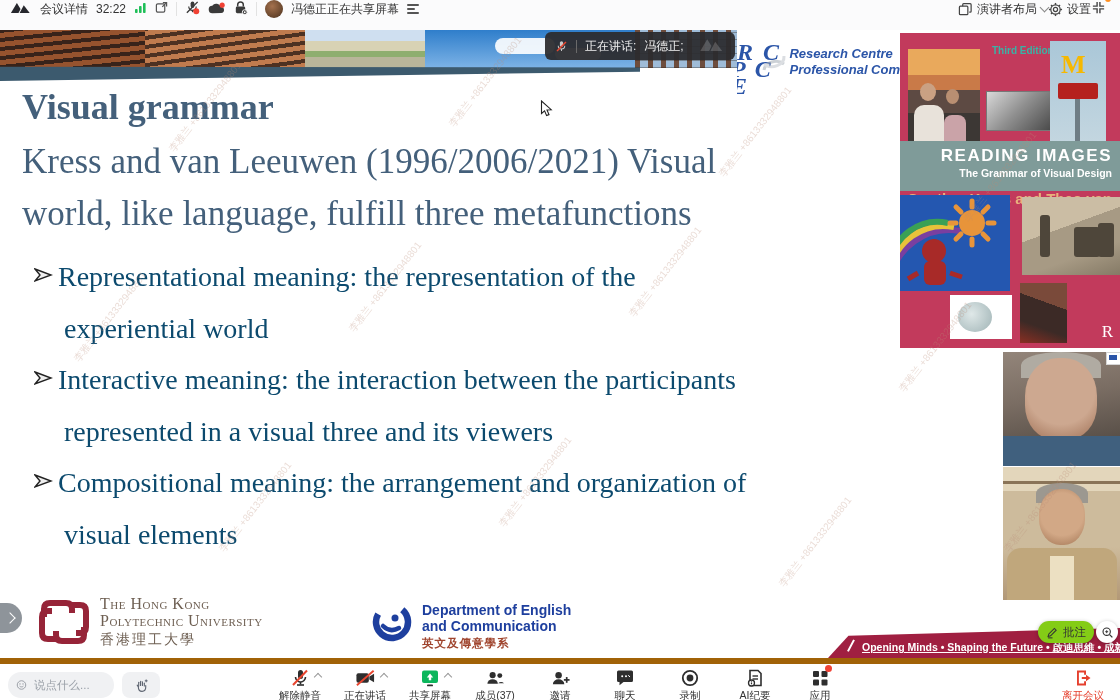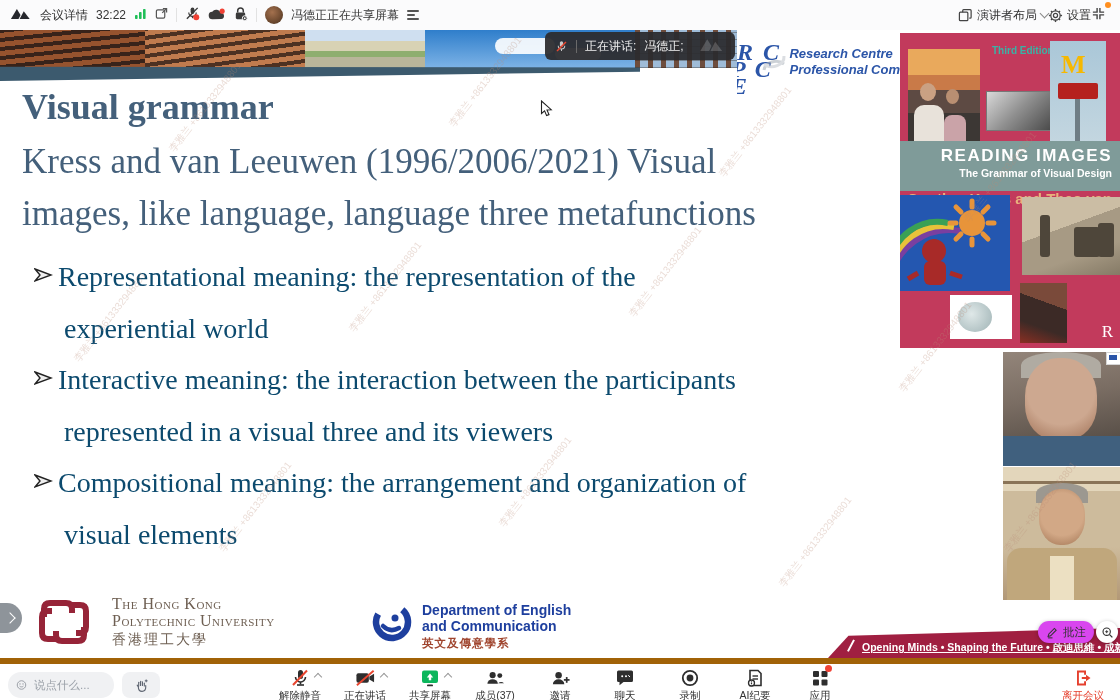--- a/index.html
+++ b/index.html
@@ -1,20 +1,20 @@
 <!DOCTYPE html>
 <html><head>
 <meta charset="utf-8">
 <style>
   html,body{margin:0;padding:0;background:#e9e9e9;}
   .app{position:relative;width:1120px;height:700px;background:#fff;overflow:hidden;
        font-family:"Liberation Sans","DejaVu Sans",sans-serif;}
   
   .topbar{position:absolute;top:0;left:0;width:1120px;height:30px;background:#fbfbfc;
-          border-bottom:1px solid #ececec;display:flex;align-items:center;font-size:12px;color:#333;}
+          border-bottom:1px solid #ececec;display:flex;align-items:flex-start;font-size:12px;color:#333;}
   .tb-left{display:flex;align-items:center;gap:8px;padding-left:10px;}
   .tb-right{margin-left:auto;display:flex;align-items:center;gap:0;padding-right:14px;}
   .tb-div{width:1px;height:14px;background:#e2e2e2;}
   .tb-item{display:flex;align-items:center;gap:4px;cursor:default;}
   .chev-down{width:6px;height:6px;border-right:1.3px solid #888;border-bottom:1.3px solid #888;
              transform:rotate(45deg);margin-top:-3px;}
   .shrink-wrap{position:relative;}
   .orange-dot{position:absolute;top:-4px;right:-5px;width:6px;height:6px;border-radius:50%;background:#ff8f1f;}
   .avatar{width:18px;height:18px;border-radius:50%;
           background:radial-gradient(circle at 40% 35%,#a4714e 0%,#6e4a30 60%,#46301f 100%);}
@@ -104,41 +104,41 @@
   .p2 .ceil{position:absolute;left:0;top:14px;width:117px;height:3px;background:#8a7458;}
   .p2 .head{position:absolute;left:36px;top:22px;width:46px;height:56px;border-radius:46%;
             background:radial-gradient(circle at 50% 45%,#d2a886 0 55%,#b08463 85%);}
   .p2 .hair{position:absolute;left:33px;top:16px;width:52px;height:20px;border-radius:50% 50% 0 0;background:#9c9890;}
   .p2 .jacket{position:absolute;left:4px;bottom:0;width:110px;height:52px;border-radius:14px 14px 0 0;background:#c0a77c;}
   .p2 .shirt{position:absolute;left:47px;bottom:0;width:24px;height:44px;background:#ece0c2;}
   .chip{position:absolute;left:1106px;top:322px;width:14px;height:11px;background:#fff;border:1px solid #d5d5d5;}
   .chip i{position:absolute;left:2px;top:2px;width:8px;height:5px;background:#2b55a8;display:block;}
 
   
-  .polyu{position:absolute;left:36px;top:565px;display:flex;align-items:center;gap:20px;}
+  .polyu{position:absolute;left:36px;top:565px;display:flex;align-items:center;gap:8px;}
   .polyu-text .en{font-family:"Liberation Serif",serif;font-variant:small-caps;color:#6e5f52;
                   font-size:16px;line-height:17px;letter-spacing:.5px;}
   .polyu-text .zh{color:#6e5f52;font-size:14px;margin-top:2px;letter-spacing:2px;}
   .dept{position:absolute;left:372px;top:572px;display:flex;gap:10px;}
   .dept-text .en{color:#1e3f9e;font-weight:bold;font-size:14px;line-height:16px;}
   .dept-text .zh{color:#a0452e;font-weight:bold;font-size:11.5px;margin-top:2px;letter-spacing:1px;}
 
   
   .drawer-tab{position:absolute;left:0;top:573px;width:22px;height:30px;background:rgba(110,118,125,.78);
               border-radius:0 15px 15px 0;display:flex;align-items:center;justify-content:center;}
   .chev-right{width:7px;height:7px;border-right:1.6px solid #fff;border-top:1.6px solid #fff;
               transform:rotate(45deg);margin-left:-3px;}
 
   
   .banner{position:absolute;left:828px;top:598px;width:292px;height:30px;background:#a01f41;
           clip-path:polygon(0 100%,7% 26%,100% 0,100% 100%);}
   .banner-text{position:absolute;left:34px;bottom:3px;font-size:10.5px;font-weight:bold;color:#fff;
                text-decoration:underline;white-space:nowrap;}
   .banner-slash{position:absolute;left:22px;bottom:6px;width:1.5px;height:13px;background:#fff;transform:rotate(28deg);}
-  .annotate-btn{position:absolute;left:1038px;top:591px;height:22px;padding:0 8px;background:#d946ef;border-radius:12px;
+  .annotate-btn{position:absolute;left:1038px;top:591px;height:22px;padding:0 8px;background:#84cc16;border-radius:12px;
                 box-shadow:0 1px 4px rgba(0,0,0,.28);display:flex;align-items:center;gap:4px;font-size:11.5px;color:#333;}
   .zoomin-btn{position:absolute;left:1096px;top:591px;width:22px;height:22px;background:#fff;border-radius:50%;
               box-shadow:0 1px 4px rgba(0,0,0,.28);display:flex;align-items:center;justify-content:center;}
 
   
   .toast{position:absolute;left:545px;top:2px;width:190px;height:28px;background:rgba(44,44,47,.94);
          border-radius:6px;display:flex;align-items:center;padding:0 10px;box-sizing:border-box;gap:8px;}
   .toast-div{width:1px;height:13px;background:#6a6a6a;}
   .toast-text{color:#f0f0f0;font-size:12px;white-space:nowrap;display:flex;gap:8px;}
   .toast-logo{margin-left:auto;opacity:.18;}
@@ -297,21 +297,21 @@
       </div>
       <div class="rc-text">
         <div>Research Centre</div>
         <div>Professional Com</div>
       </div>
     </div>
 
     <div class="slide-title">Visual grammar</div>
     <div class="slide-sub">
       <div>Kress and van Leeuwen (1996/2006/2021) Visual</div>
-      <div>images, like language, language three metafunctions</div>
+      <div>world, like language, fulfill three metafunctions</div>
     </div>
 
     <div class="bullets">
       <div class="bullet">
         <div class="ln ln1">
             <svg width="20" height="20" viewBox="0 0 20 20">
               <path d="M1 4 L17 10 L1 16 L6 10 Z" fill="#eee" stroke="#222" stroke-width="1.4"></path>
             </svg>
             <span>Representational meaning: the representation of the</span>
           </div>

